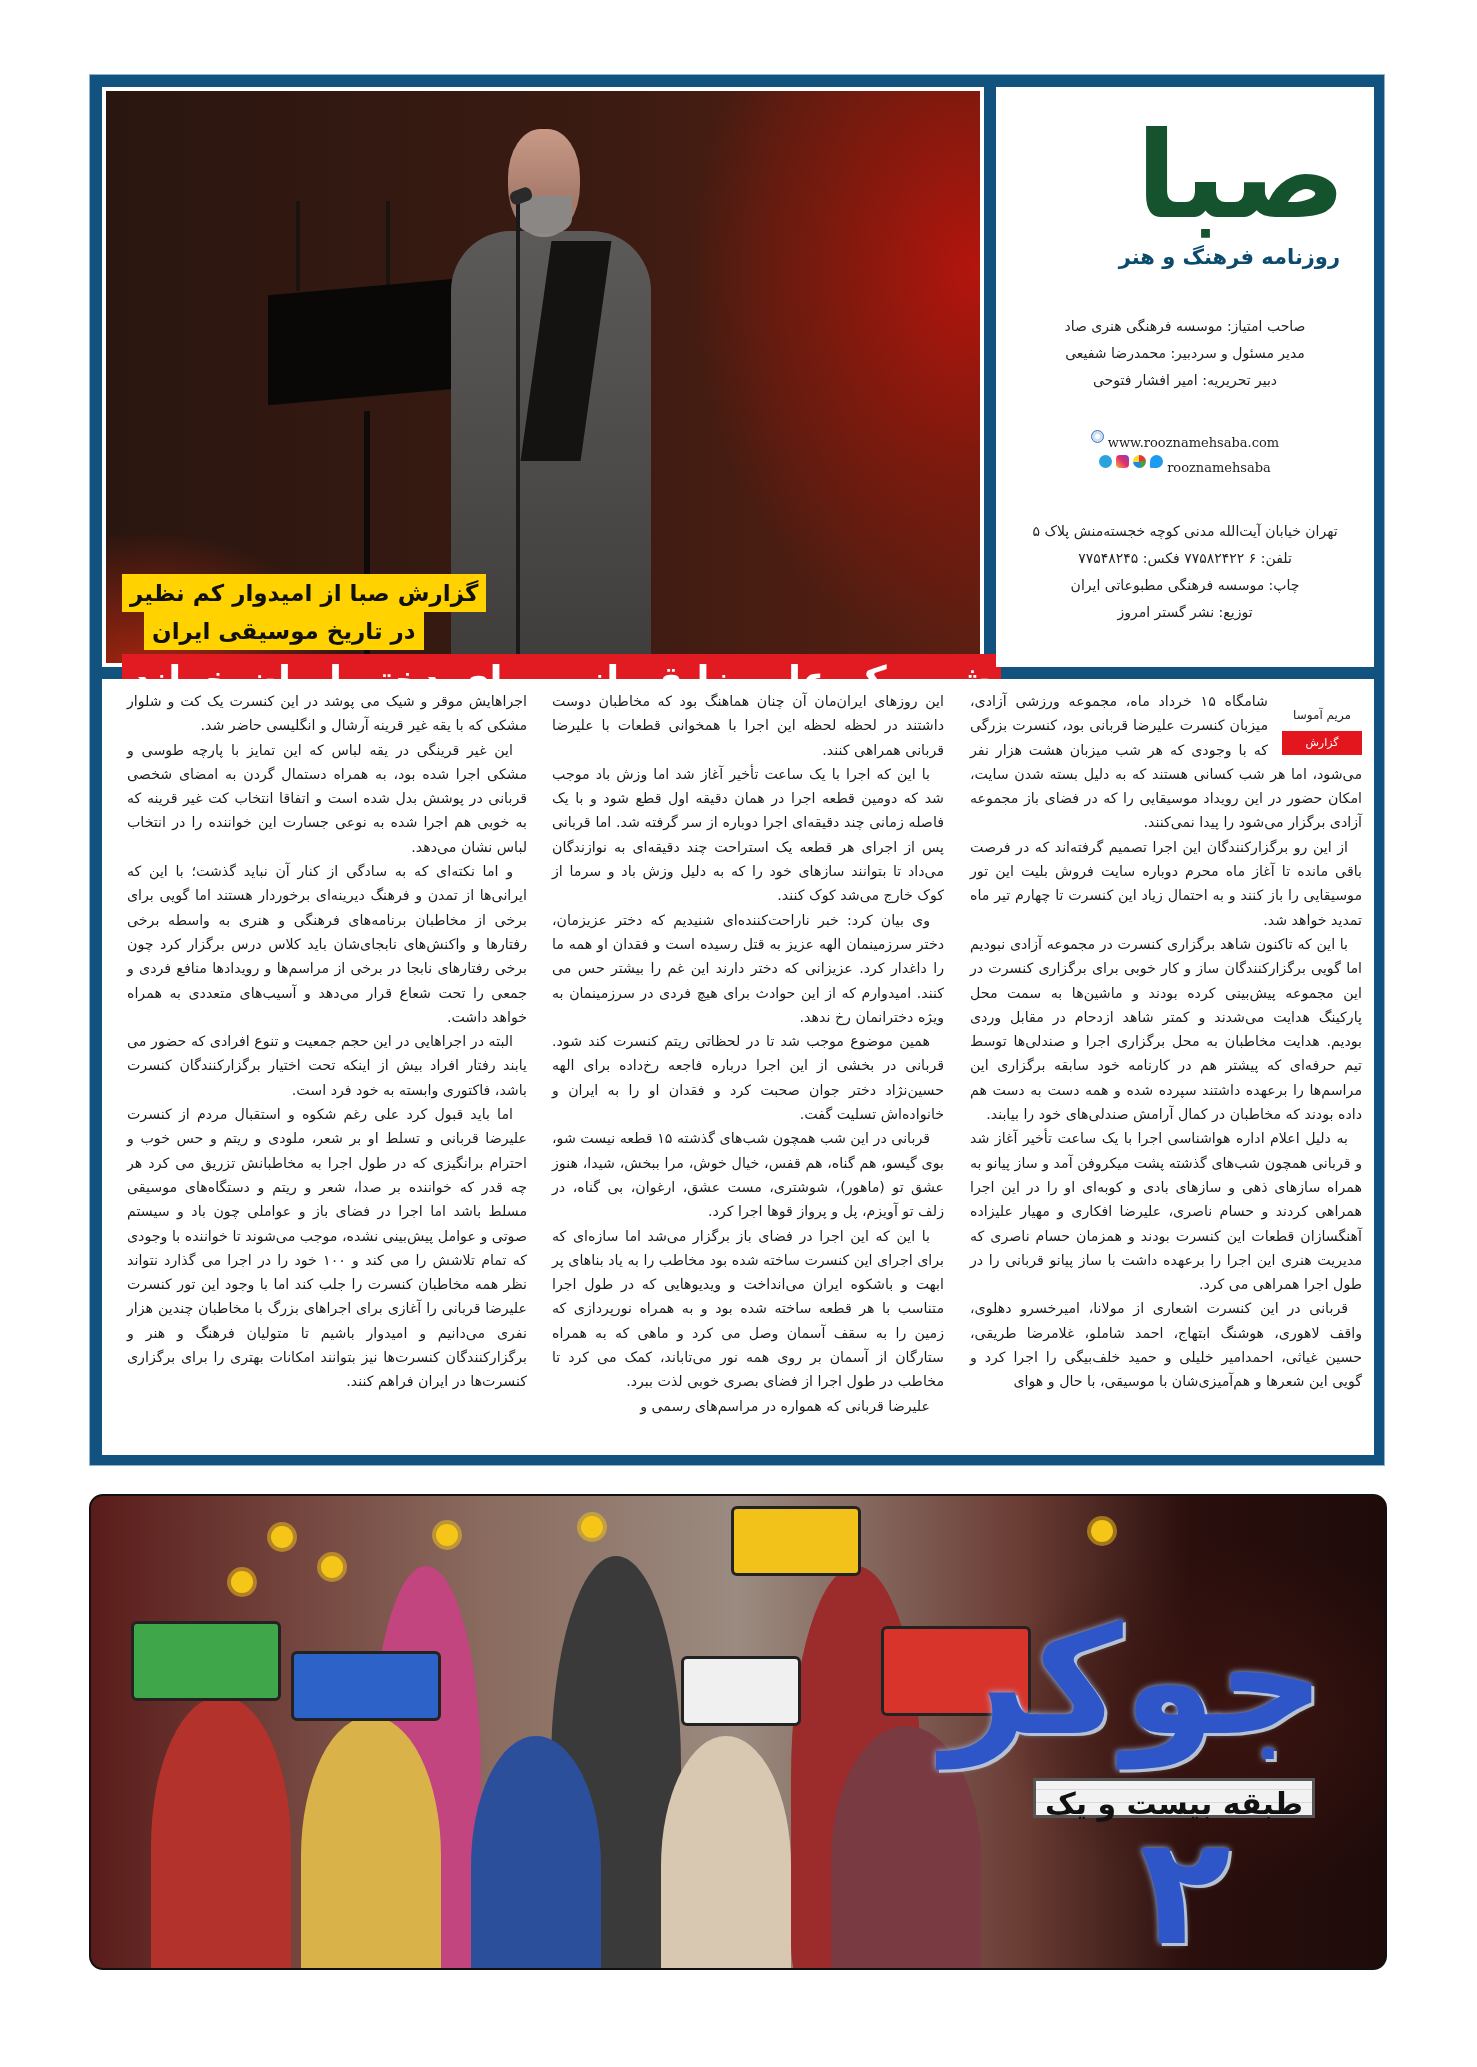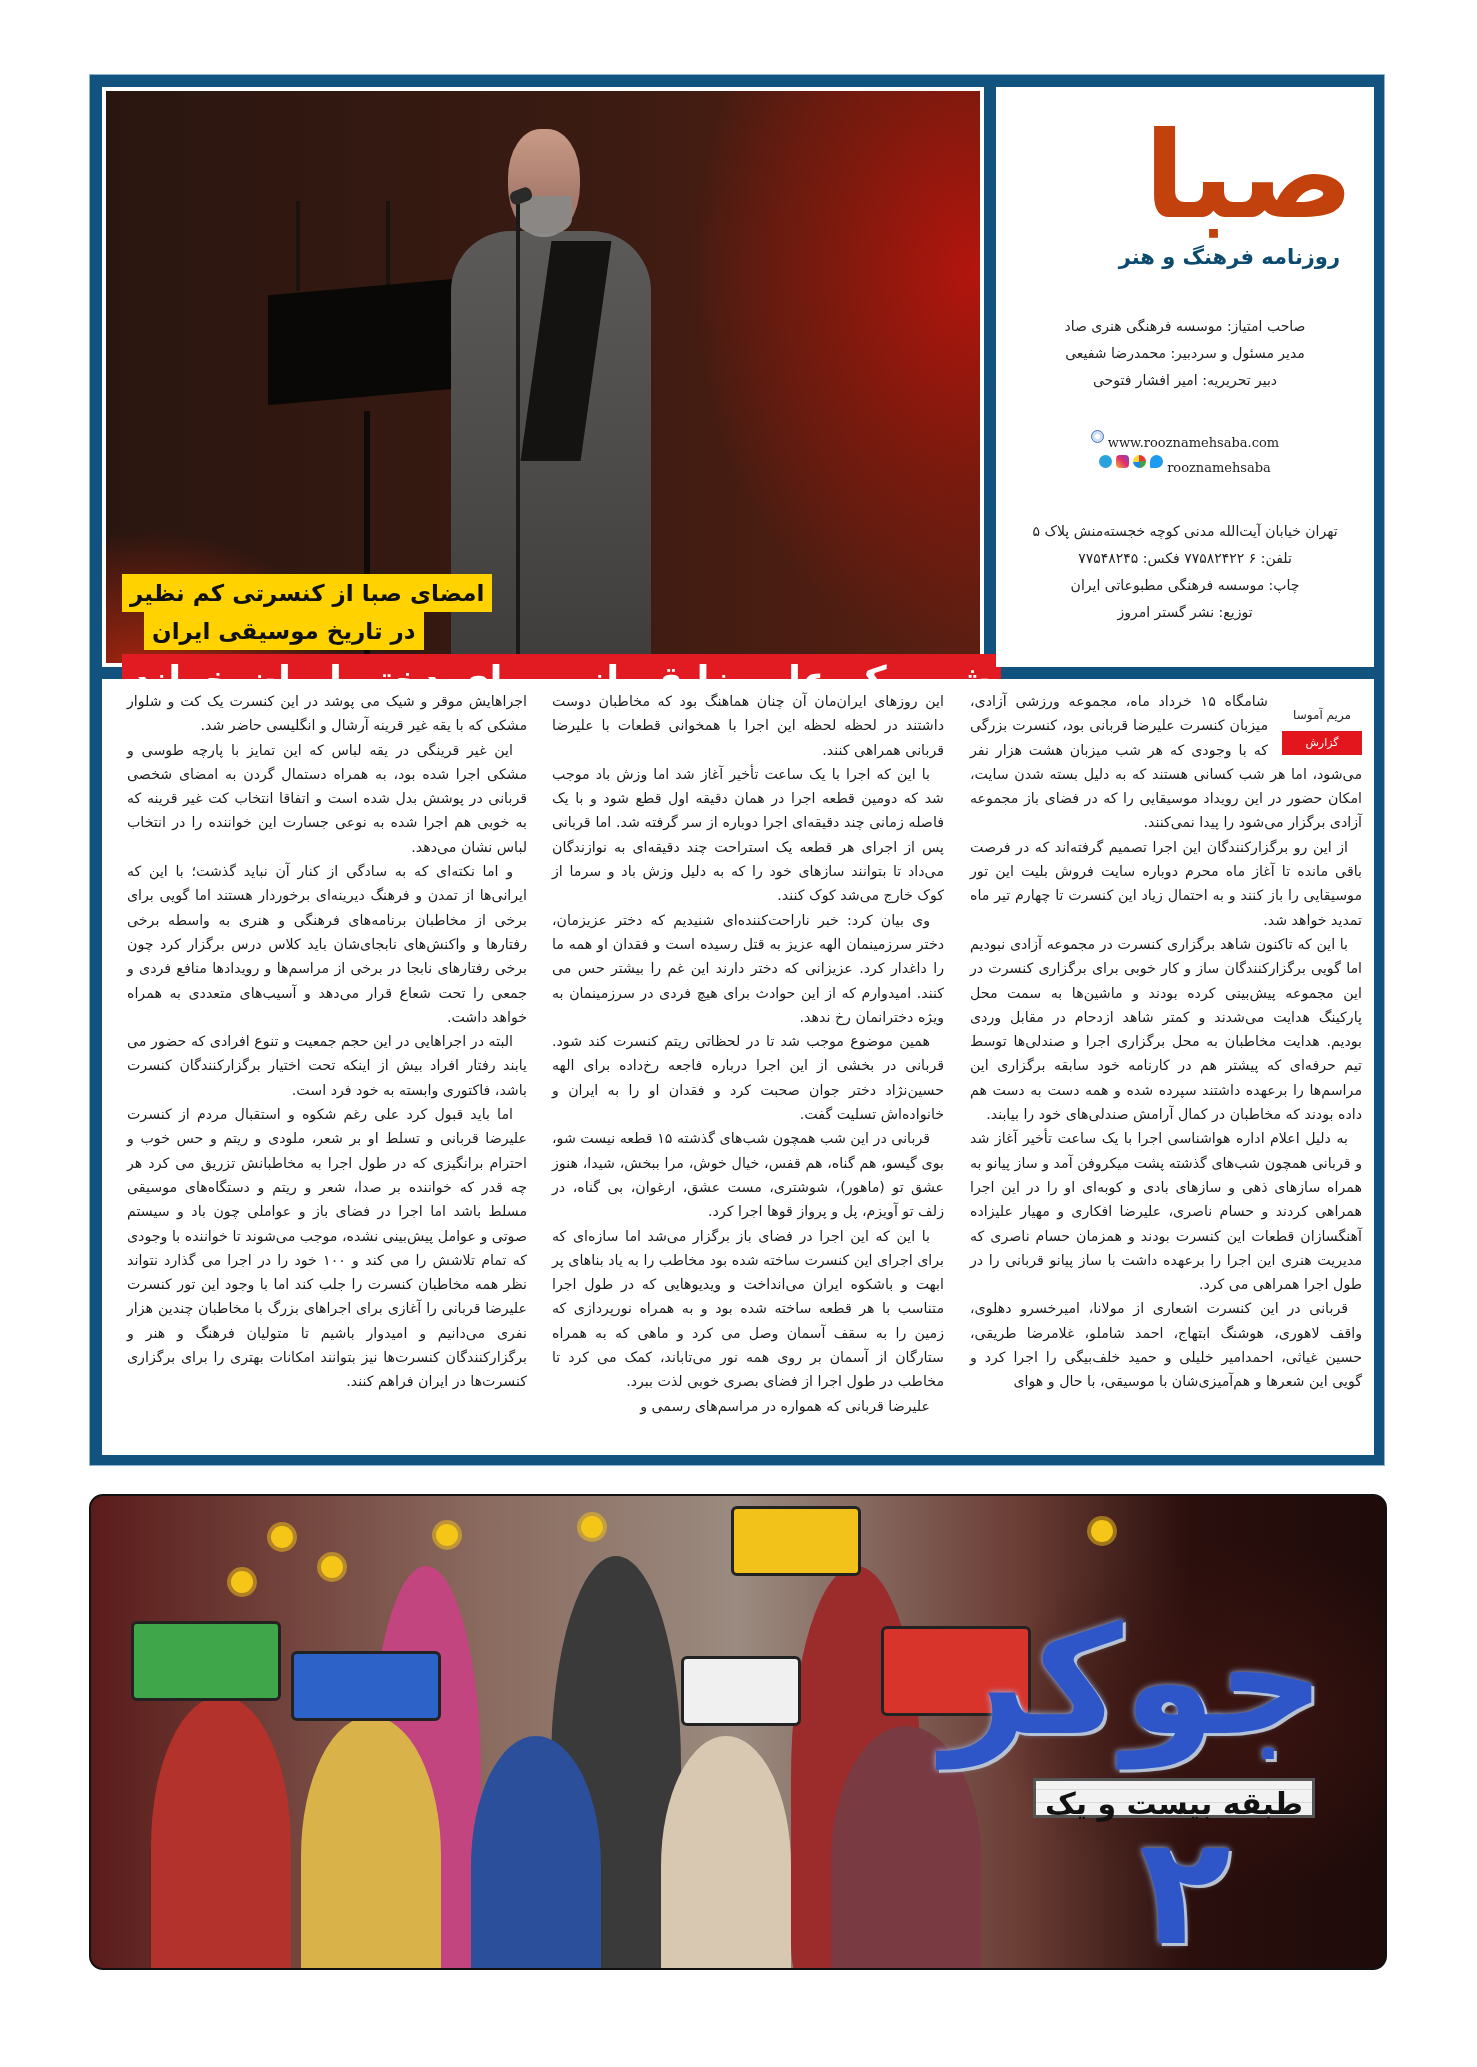--- a/index.html
+++ b/index.html
@@ -46,22 +46,22 @@
     padding: 2px 10px; direction: rtl; white-space: nowrap; line-height: 48px;
   }
 
   
   .masthead {
     position: absolute; left: 906px; top: 12px; width: 378px; height: 580px;
     background: #ffffff; text-align: center; direction: rtl;
   }
   .logo { position: relative; height: 200px; margin-top: 8px; }
   .logo-word {
-    position: absolute; right: 20px; top: 6px; font-size: 120px; font-weight: bold;
-    color: #c2410c; font-family: "DejaVu Sans", sans-serif; letter-spacing: -6px; line-height: 150px;
+    position: absolute; right: 28px; top: 6px; font-size: 120px; font-weight: bold;
+    color: #14532d; font-family: "DejaVu Sans", sans-serif; letter-spacing: -6px; line-height: 150px;
   }
   .logo-film {
     position: absolute; left: 40px; top: 30px; width: 300px; height: 110px;
     background: repeating-linear-gradient(90deg, transparent 0 9px, rgba(255,255,255,0.9) 9px 11px) top/100% 6px no-repeat,
                 repeating-linear-gradient(90deg, transparent 0 9px, rgba(255,255,255,0.9) 9px 11px) bottom/100% 6px no-repeat;
     opacity: 0.0;
   }
   .logo-tag {
     position: absolute; right: 34px; top: 150px; font-size: 21px; font-weight: bold; color: #0c4a6e;
   }
@@ -129,21 +129,21 @@
       <div class="stand-arm2"></div>
       <div class="stand-desk"></div>
       <div class="stand-pole"></div>
       <div class="body"></div>
       <div class="lapel"></div>
       <div class="head"></div>
       <div class="beard"></div>
       <div class="mic-pole"></div>
       <div class="mic"></div>
     </div>
-    <div class="kicker k1">امضای صبا از کنسرتی کم نظیر</div>
+    <div class="kicker k1">گزارش صبا از امیدوار کم نظیر</div>
     <div class="kicker k2">در تاریخ موسیقی ایران</div>
     <div class="headline">شبی که علیرضا قربانی برای دختر ایران خواند</div>
   </div>
 
   <div class="masthead">
     <div class="logo">
       <div class="logo-film"></div>
       <div class="logo-word">صبا</div>
       <div class="logo-tag">روزنامه فرهنگ و هنر</div>
     </div>

